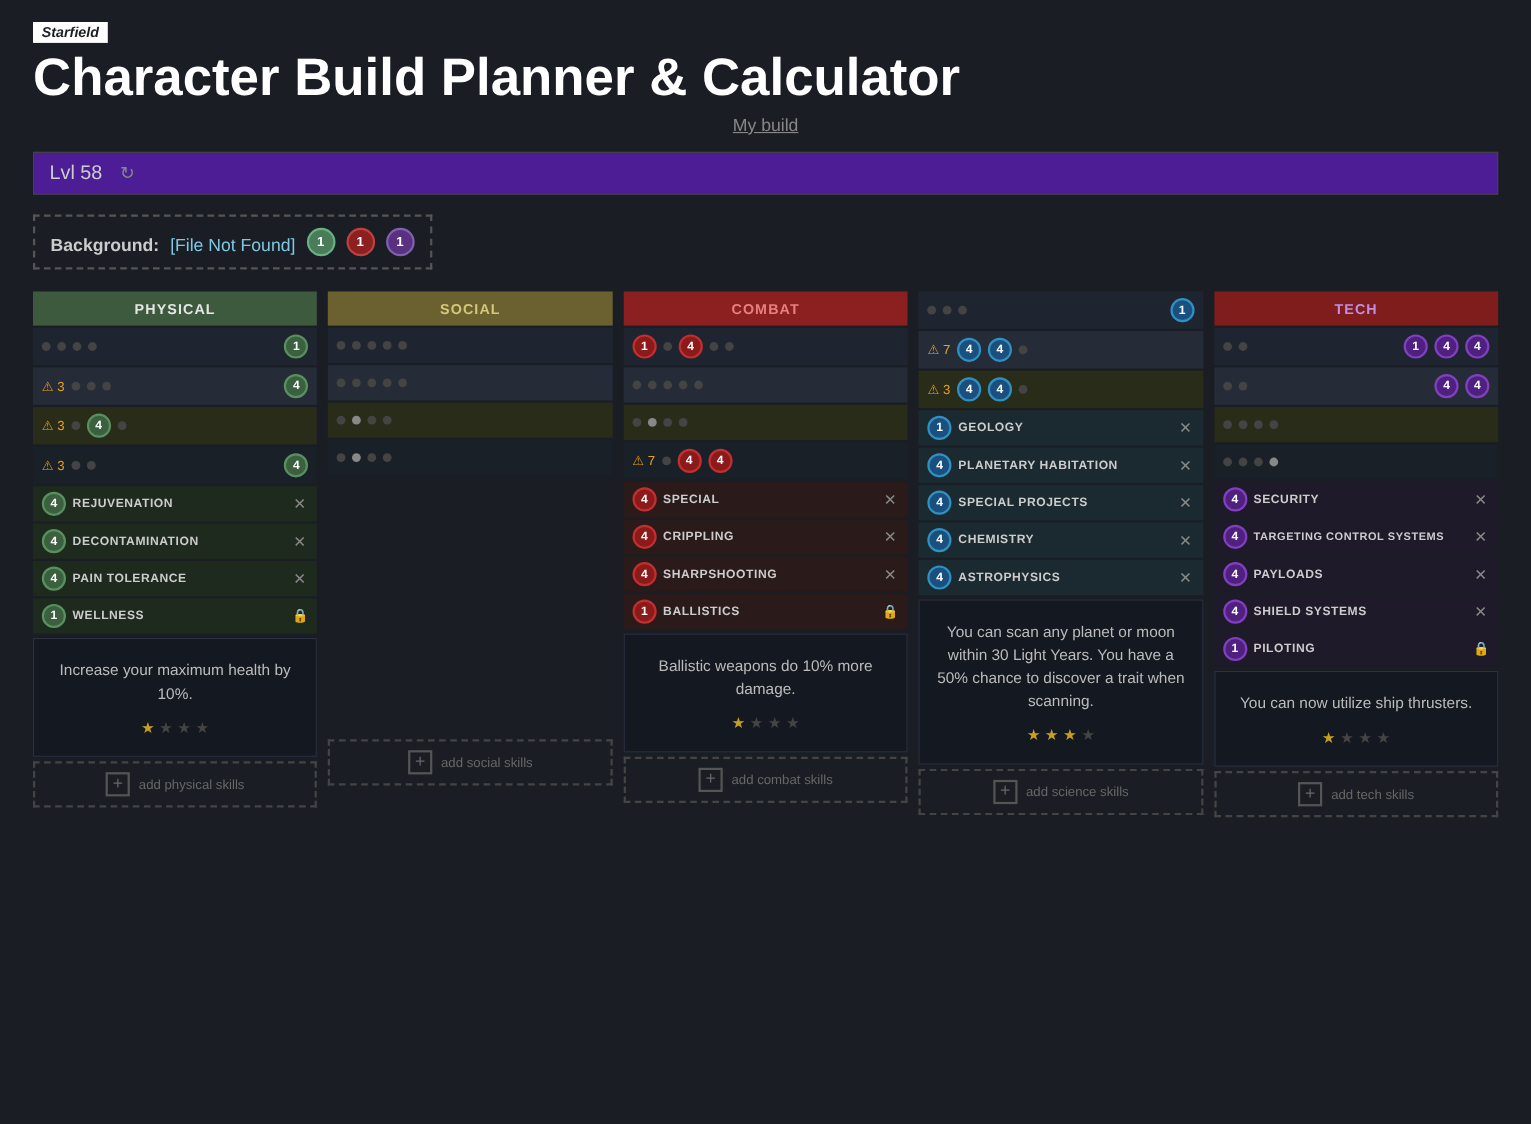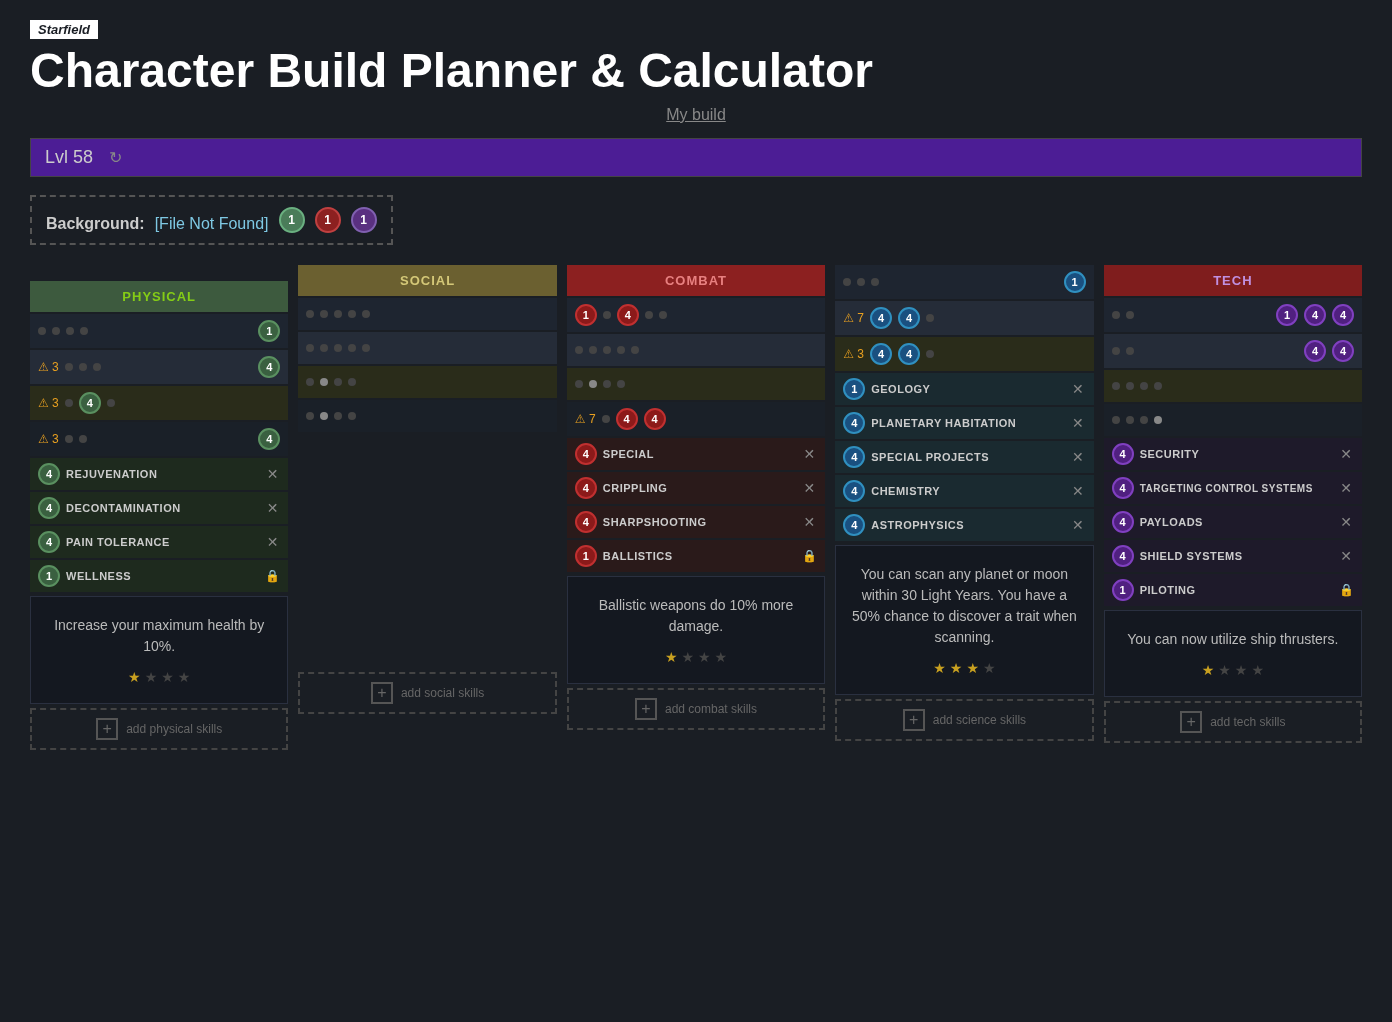--- a/index.html
+++ b/index.html
@@ -106,21 +106,21 @@
     }
 
     .column-header {
       padding: 8px;
       text-align: center;
       font-weight: bold;
       font-size: 13px;
       letter-spacing: 1px;
       margin-bottom: 2px;
     }
-    .header-physical { background: #3d5a3e; color: #84cc16; margin-top: 16px; }
+    .header-physical { background: #3d5a3e; color: #e5e5e5; }
     .header-social { background: #6b6030; color: #d4c878; }
     .header-combat { background: #8c2020; color: #e88080; }
     .header-science { background: #1a5a7a; color: #78c4e8; }
     .header-tech { background: #7f1d1d; color: #c090e0; }
 
     .tier-row {
       background: #1e2530;
       padding: 6px 8px;
       display: flex;
       align-items: center;

